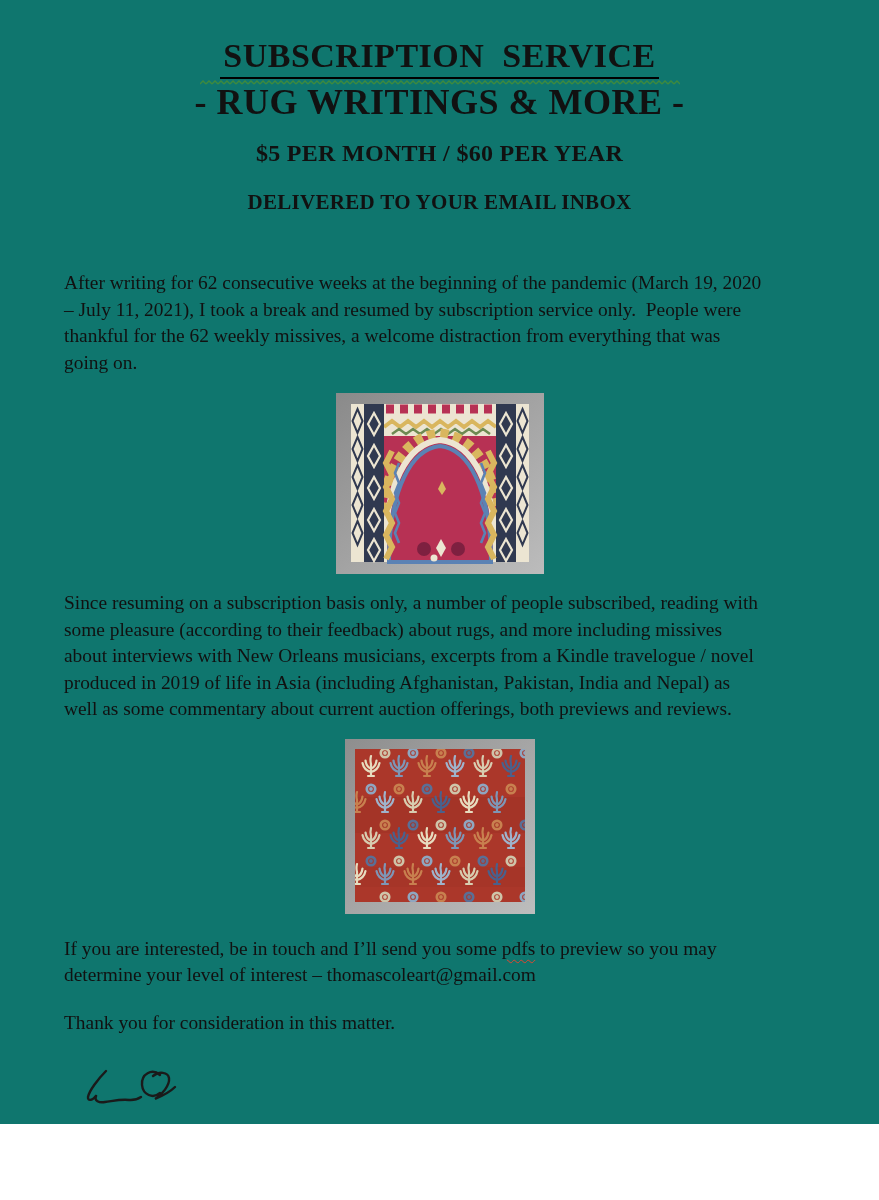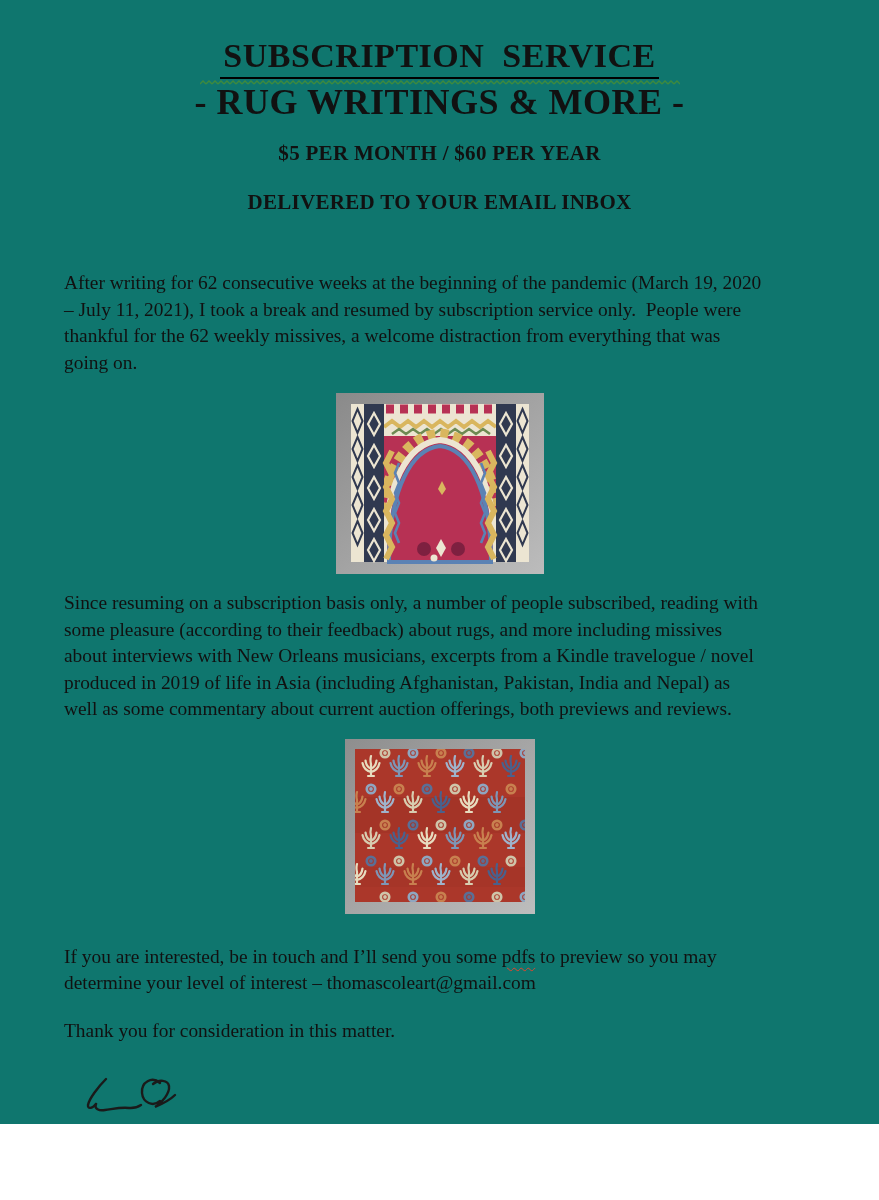--- a/index.html
+++ b/index.html
@@ -4,27 +4,27 @@
 <style>
   html,body{margin:0;padding:0;background:#fff;}
   .page{position:relative;width:879px;height:1124px;background:#0f766e;overflow:hidden;
         font-family:"Liberation Serif","DejaVu Serif",serif;color:#111;}
   
   .hdr{text-align:center;padding-top:36px;}
   .title{display:inline-block;font-size:34px;font-weight:700;line-height:1.15;
          letter-spacing:.5px;white-space:pre;border-bottom:2px solid #000;padding:0 3px 2px 3px;}
   .squig{display:block;margin:1px auto 0 auto;}
   .subtitle{font-size:36px;font-weight:700;line-height:30px;margin-top:2px;letter-spacing:.5px;}
-  .price{font-size:21px;font-weight:700;line-height:24px;margin-top:24px;letter-spacing:.3px;}
+  .price{font-size:24px;font-weight:700;line-height:24px;margin-top:24px;letter-spacing:.3px;}
   .deliv{font-size:21px;font-weight:700;line-height:24px;margin-top:25px;letter-spacing:.3px;}
   
   .para{margin-left:64px;width:792px;font-size:19.4px;line-height:26.5px;white-space:pre-wrap;}
   .p1{margin-top:56px;}
   .p2{margin-top:16px;}
-  .p3{margin-top:30px;}
+  .p3{margin-top:22px;}
   .thanks{margin-top:21px;}
   .wavy-red{text-decoration:underline;text-decoration-style:wavy;
             text-decoration-color:#e0442e;text-decoration-thickness:1px;text-underline-offset:4px;}
   
   .fig{display:flex;justify-content:center;}
   .fig1{margin-top:17px;}
   .fig2{margin-top:16px;}
   
   .sigwrap{margin-left:76px;margin-top:27px;}
   .sigline{width:148px;height:0;border-bottom:1.7px solid #111;margin-left:64px;margin-top:17px;}

